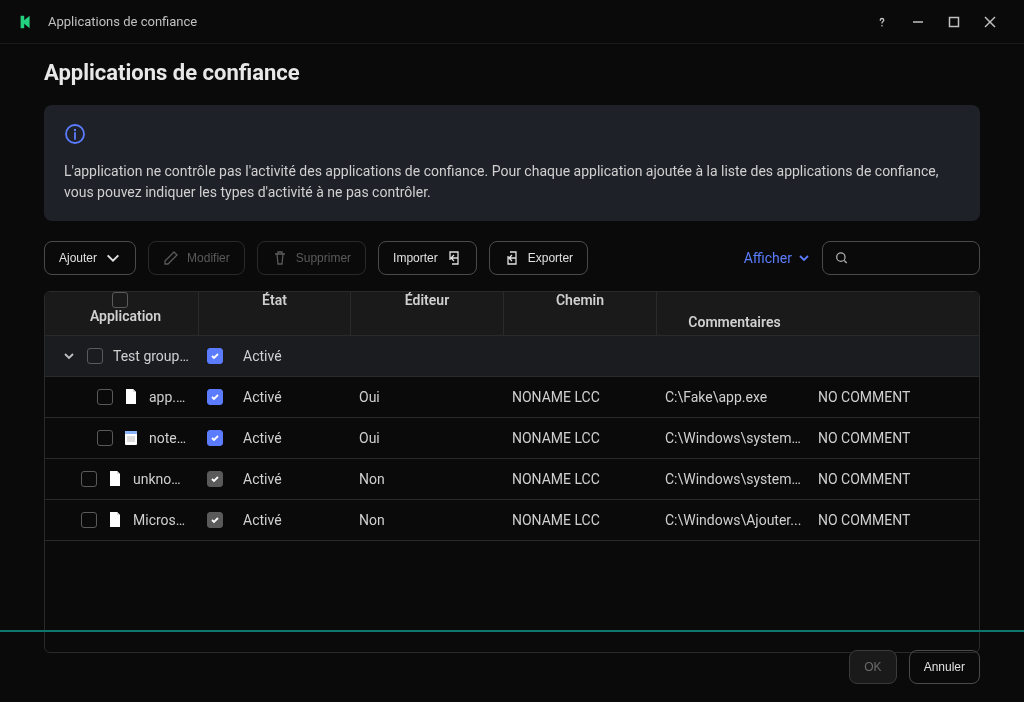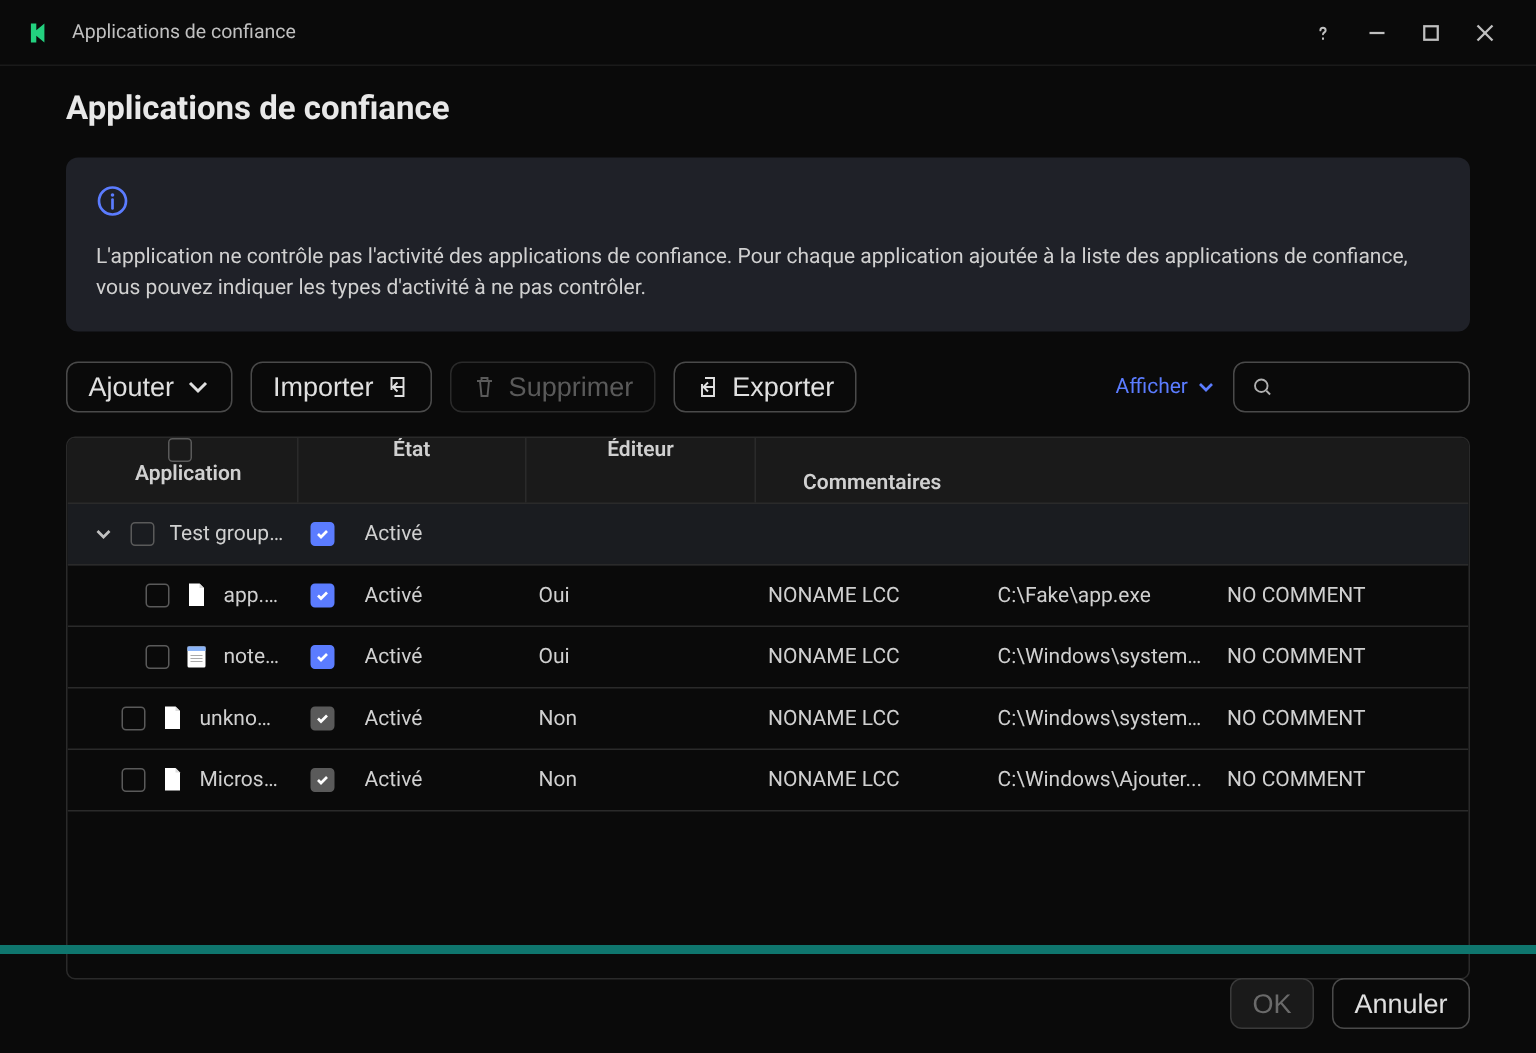--- a/index.html
+++ b/index.html
@@ -84,21 +84,21 @@
       align-items: center;
       margin-bottom: 16px;
     }
     .btn {
       height: 34px;
       padding: 0 14px;
       border-radius: 8px;
       border: 1px solid #4a4a4a;
       background: transparent;
       color: #e0e0e0;
-      font-size: 18px;
+      font-size: 12px;
       display: flex;
       align-items: center;
       gap: 8px;
       cursor: pointer;
       font-weight: 500;
     }
     .btn.disabled {
       color: #5a5a5a;
       border-color: #2a2a2a;
     }
@@ -245,21 +245,21 @@
       position: absolute;
       bottom: 0;
       left: 0;
       right: 0;
       height: 72px;
       display: flex;
       align-items: center;
       justify-content: flex-end;
       gap: 12px;
       padding: 0 44px;
-      border-top: 6px solid #0f766e;
+      border-top: 2px solid #0f766e;
     }
     .footer .btn.ok {
       color: #6a6a6a;
       border-color: #3a3a3a;
       background: #1a1a1a;
     }
     .truncate {
       overflow: hidden;
       white-space: nowrap;
       text-overflow: ellipsis;
@@ -312,31 +312,37 @@
     <div class="info-text">L'application ne contrôle pas l'activité des applications de confiance. Pour chaque application ajoutée à la liste des applications de confiance, vous pouvez indiquer les types d'activité à ne pas contrôler.</div>
   </div>
 
   <div class="toolbar">
     <button class="btn">
       <span>Ajouter</span>
       <svg viewBox="0 0 12 12">
           <path d="M2 4l4 4 4-4" stroke="currentColor" stroke-width="1.5" fill="none"></path>
         </svg>
     </button>
+    <button class="btn disabled">
+      <svg viewBox="0 0 16 16">
+          <path d="M11 2l3 3-9 9H2v-3l9-9z" stroke="currentColor" stroke-width="1.3" fill="none"></path>
+        </svg>
+      <span>Modifier</span>
+    </button>
+    <button class="btn disabled">
+      <svg viewBox="0 0 16 16">
+          <path d="M3 4h10M6 4V2h4v2M5 4l1 10h4l1-10" stroke="currentColor" stroke-width="1.3" fill="none"></path>
+        </svg>
+      <span>Supprimer</span>
+    </button>
     <button class="btn">
       <span>Importer</span>
       <svg viewBox="0 0 16 16">
           <path d="M10 2H4v12h8V6M8 5l3 3-3 3M4 8h7" stroke="currentColor" stroke-width="1.3" fill="none" transform="rotate(180 8 8)"></path>
         </svg>
-    </button>
-    <button class="btn disabled">
-      <svg viewBox="0 0 16 16">
-          <path d="M3 4h10M6 4V2h4v2M5 4l1 10h4l1-10" stroke="currentColor" stroke-width="1.3" fill="none"></path>
-        </svg>
-      <span>Supprimer</span>
     </button>
     <button class="btn">
       <svg viewBox="0 0 16 16">
           <path d="M6 2h6v12H4V6M8 5l-3 3 3 3M12 8H5" stroke="currentColor" stroke-width="1.3" fill="none"></path>
         </svg>
       <span>Exporter</span>
     </button>
     <div class="spacer"></div>
     <div class="afficher-link">
       <span>Afficher</span>
@@ -357,20 +363,23 @@
     <div class="table-header">
       <div class="th col-app">
         <div class="checkbox" style="margin-right:12px;"></div>
         <span>Application</span>
       </div>
       <div class="th col-state">
           <span>État</span>
         </div>
       <div class="th col-editor">
           <span>Éditeur</span>
+        </div>
+      <div class="th col-path">
+          <span>Chemin</span>
         </div>
       <div class="th col-comments">
           <span>Commentaires</span>
         </div>
     </div>
 
     <div class="table-row group">
       <div class="td cell-app" style="gap:10px;">
         <div class="expand-icon">
           <svg width="12" height="12" viewBox="0 0 12 12">

